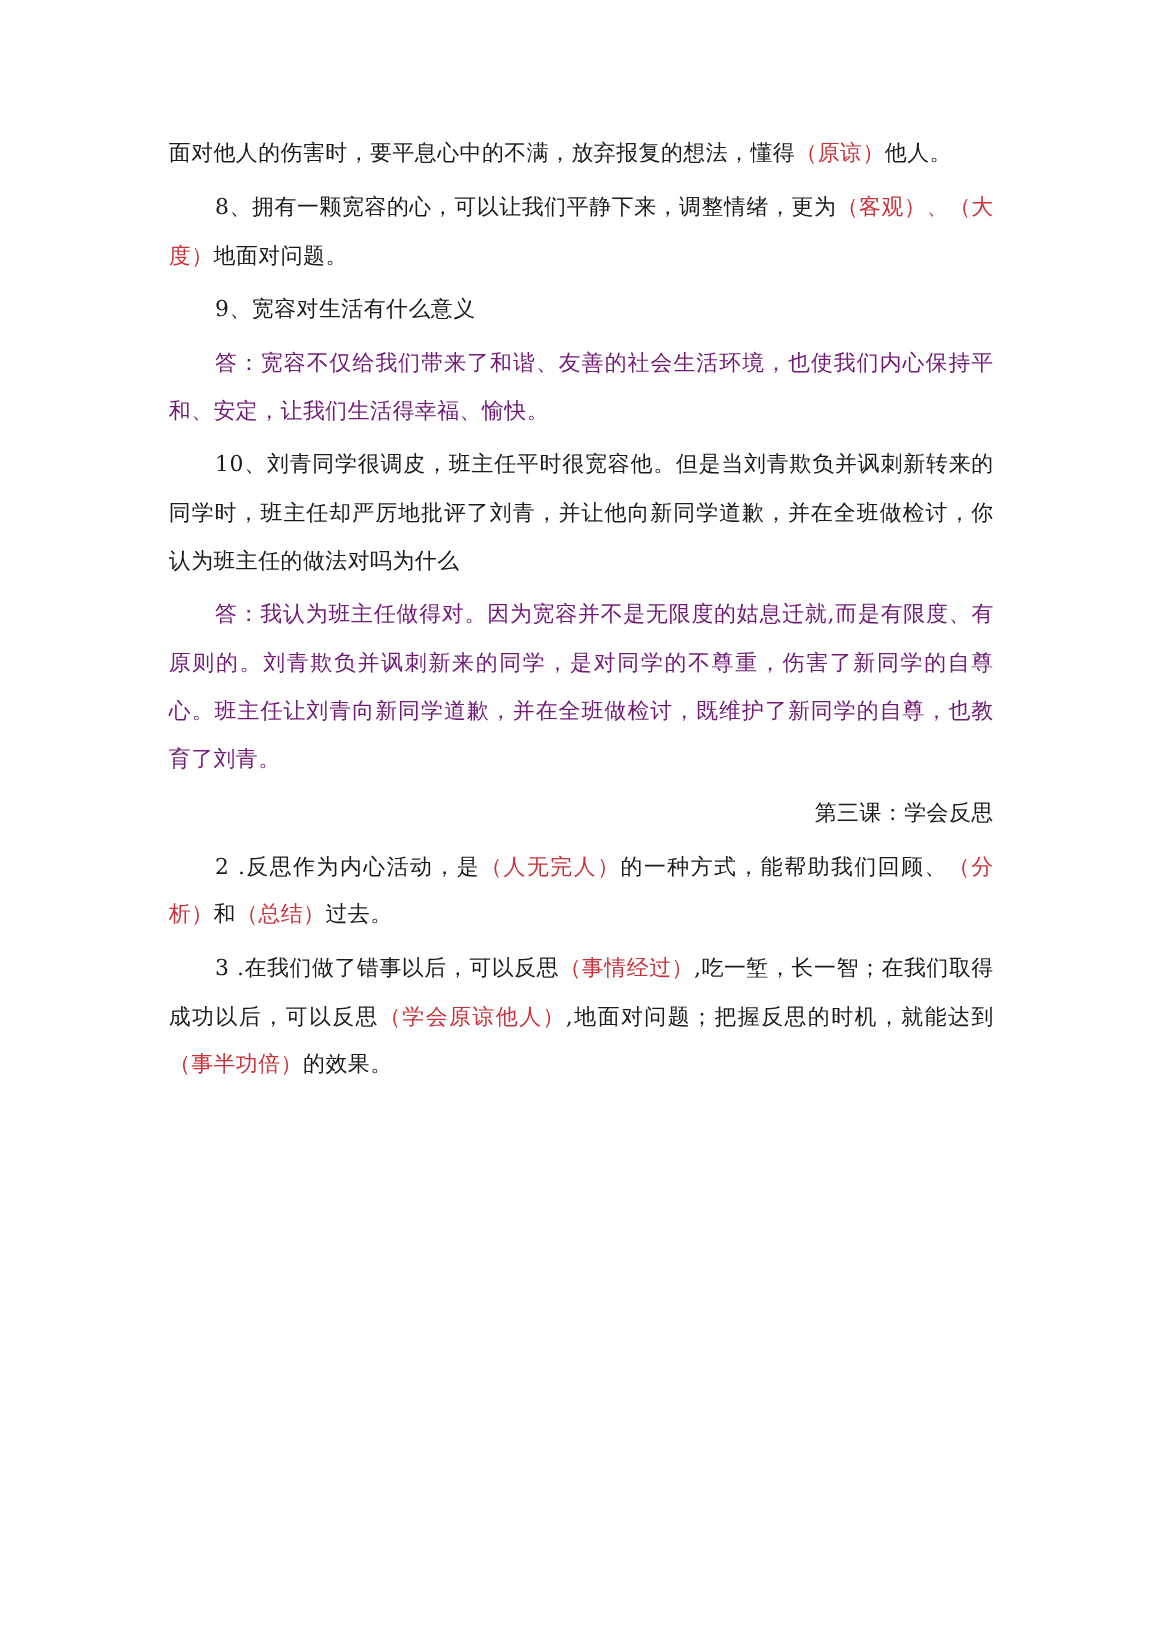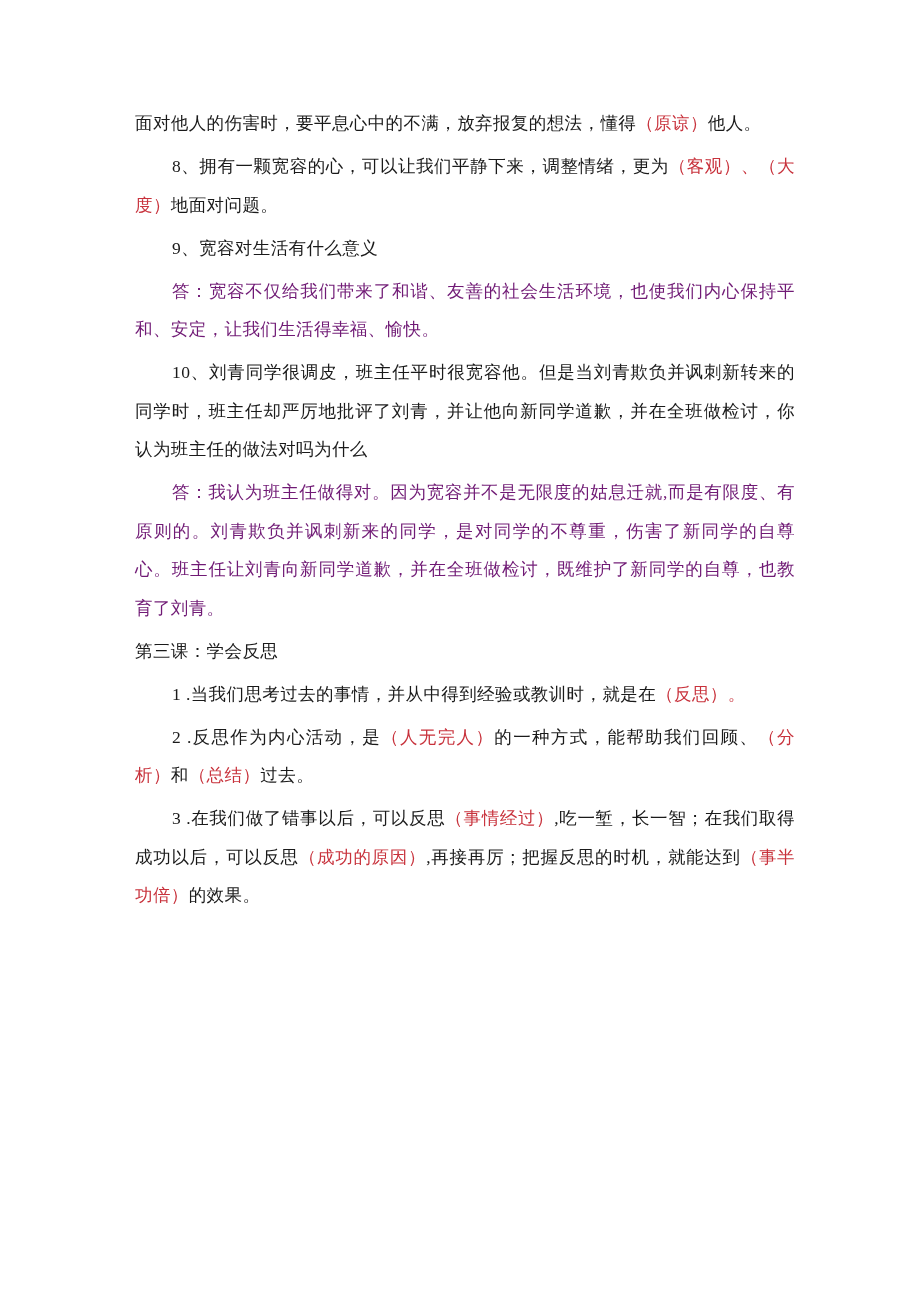--- a/index.html
+++ b/index.html
@@ -13,33 +13,32 @@
       position: relative;
       overflow: hidden;
       font-family: "DejaVu Serif", "Liberation Serif", serif;
       color: #1a1a1a;
     }
     .page {
       position: absolute;
       left: 135px;
       top: 104px;
       width: 660px;
-      font-family: Liberation Serif, serif;
     }
     .p {
       font-size: 17.5px;
       line-height: 38.5px;
       margin: 0 0 4.5px 0;
       text-align: justify;
       letter-spacing: 0.4px;
       white-space: normal;
     }
     .indent { text-indent: 37px; }
     .red { color: #c8323c; }
-    .center { text-align: left; text-indent: 0; }
+    .center { text-align: right; text-indent: 0; }
     .ans { color: #701a75; }
   </style>
 </head>
 <body>
 
 <div class="page">
 
   <p class="p">
     <span>面对他人的伤害时，要平息心中的不满，放弃报复的想法，懂得</span><span class="red">（原谅）</span><span>他人。</span>
   </p>
@@ -64,25 +63,22 @@
   </p>
 
   <p class="p indent ans">
     <span>答：我认为班主任做得对。因为宽容并不是无限度的姑息迁就,而是有限度、有原则的。刘青欺负并讽刺新来的同学，是对同学的不尊重，伤害了新同学的自尊心。班主任让刘青向新同学道歉，并在全班做检讨，既维护了新同学的自尊，也教育了刘青。</span>
   </p>
 
   <p class="p center">
     <span>第三课：学会反思</span>
   </p>
 
-  <p class="p indent">
-    <span>1 .当我们思考过去的事情，并从中得到经验或教训时，就是在</span><span class="red">（反思）。</span>
-  </p>
 
   <p class="p indent">
     <span>2 .反思作为内心活动，是</span><span class="red">（人无完人）</span><span>的一种方式，能帮助我们回顾、</span><span class="red">（分析）</span><span>和</span><span class="red">（总结）</span><span>过去。</span>
   </p>
 
   <p class="p indent">
-    <span>3 .在我们做了错事以后，可以反思</span><span class="red">（事情经过）</span><span>,吃一堑，长一智；在我们取得成功以后，可以反思</span><span class="red">（成功的原因）</span><span>,再接再厉；把握反思的时机，就能达到</span><span class="red">（事半功倍）</span><span>的效果。</span>
+    <span>3 .在我们做了错事以后，可以反思</span><span class="red">（事情经过）</span><span>,吃一堑，长一智；在我们取得成功以后，可以反思</span><span class="red">（学会原谅他人）</span><span>,地面对问题；把握反思的时机，就能达到</span><span class="red">（事半功倍）</span><span>的效果。</span>
   </p>
 
 </div>
 
 </body></html>

